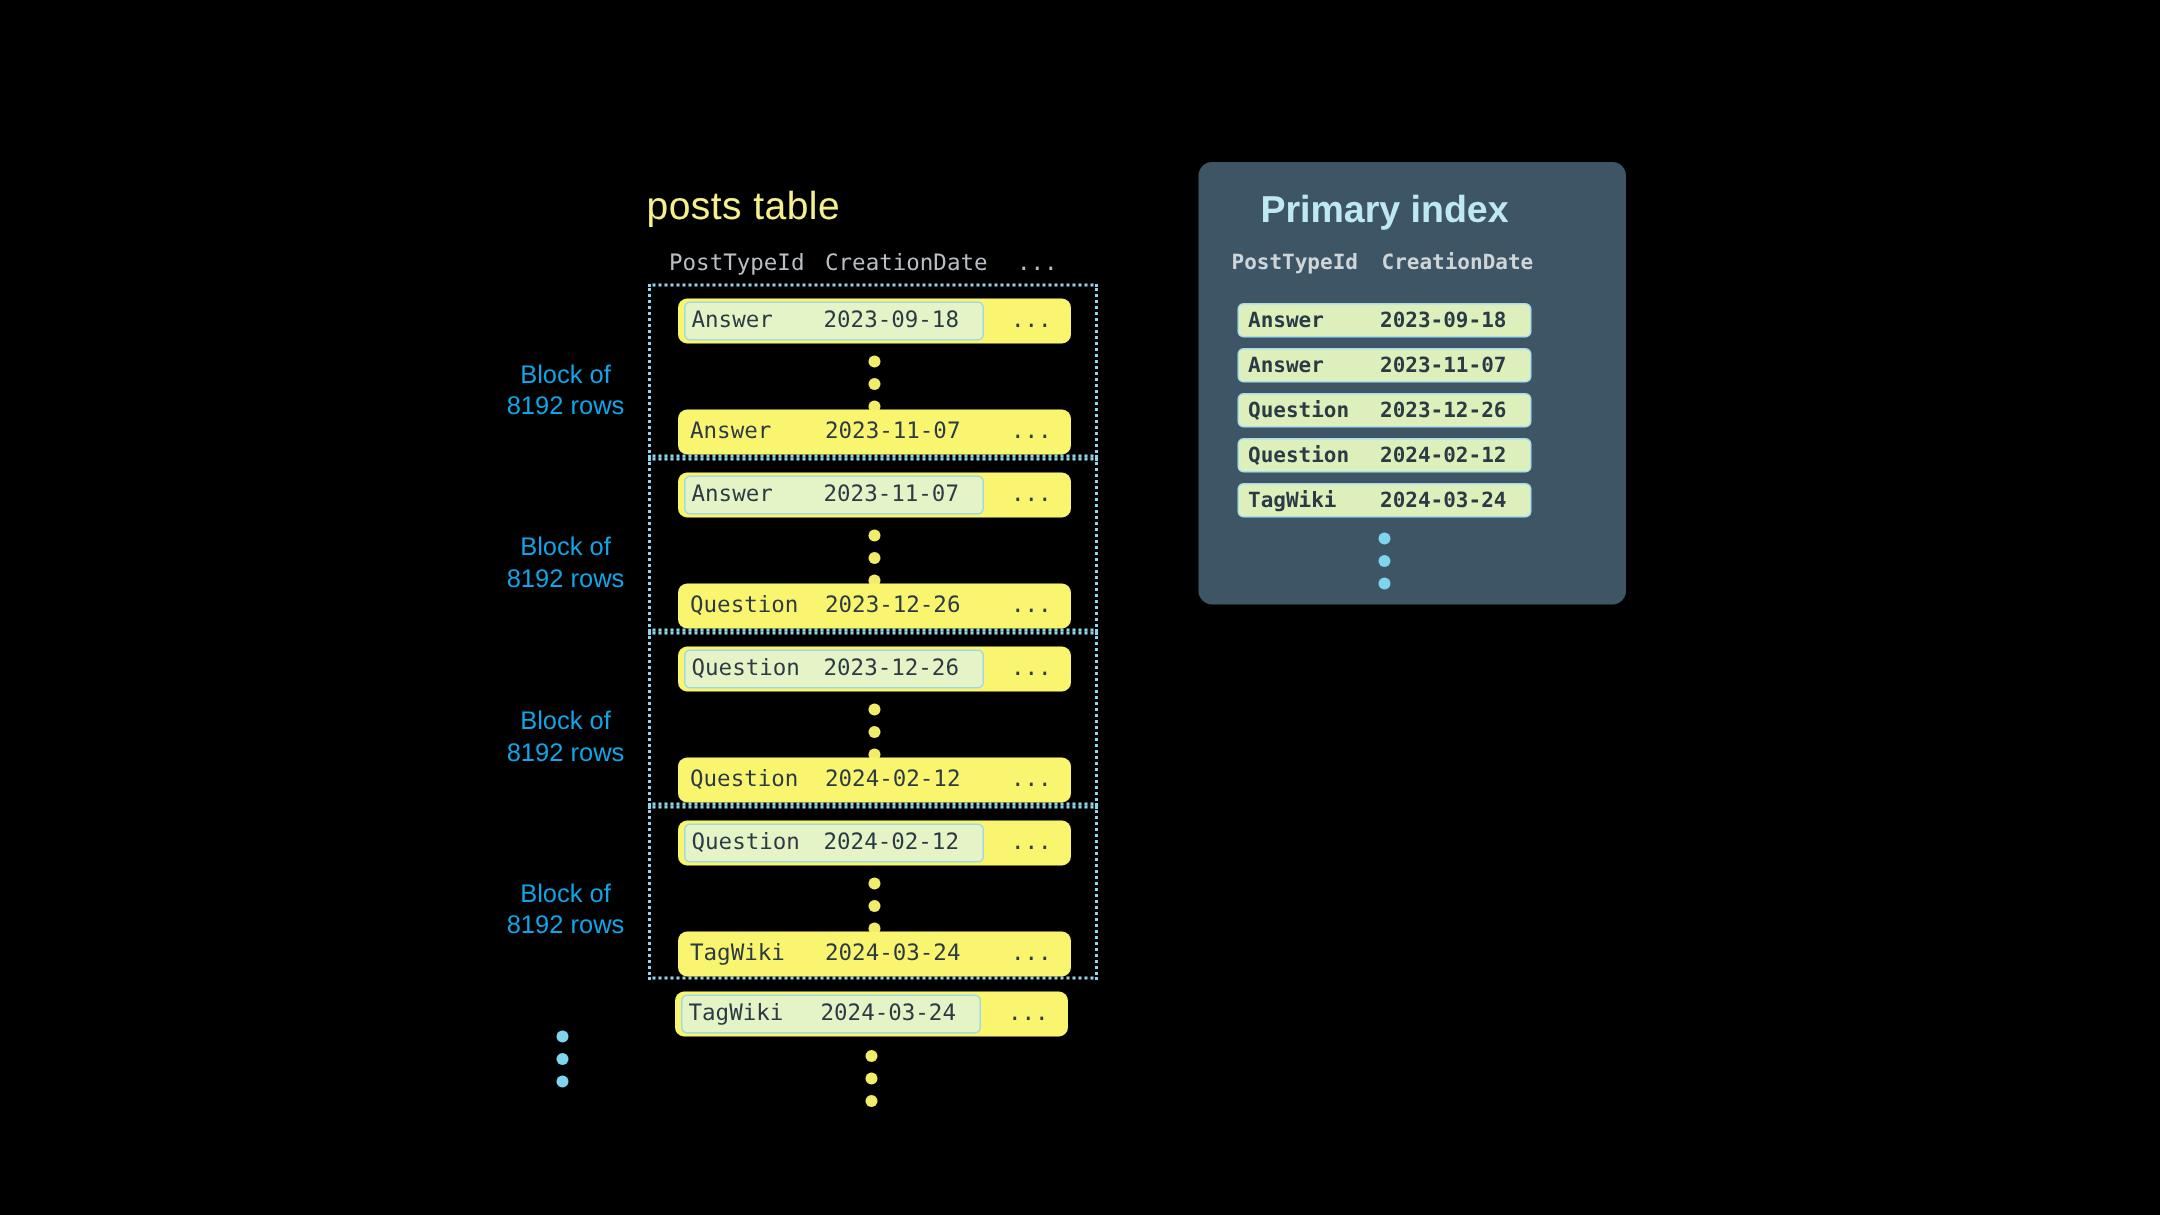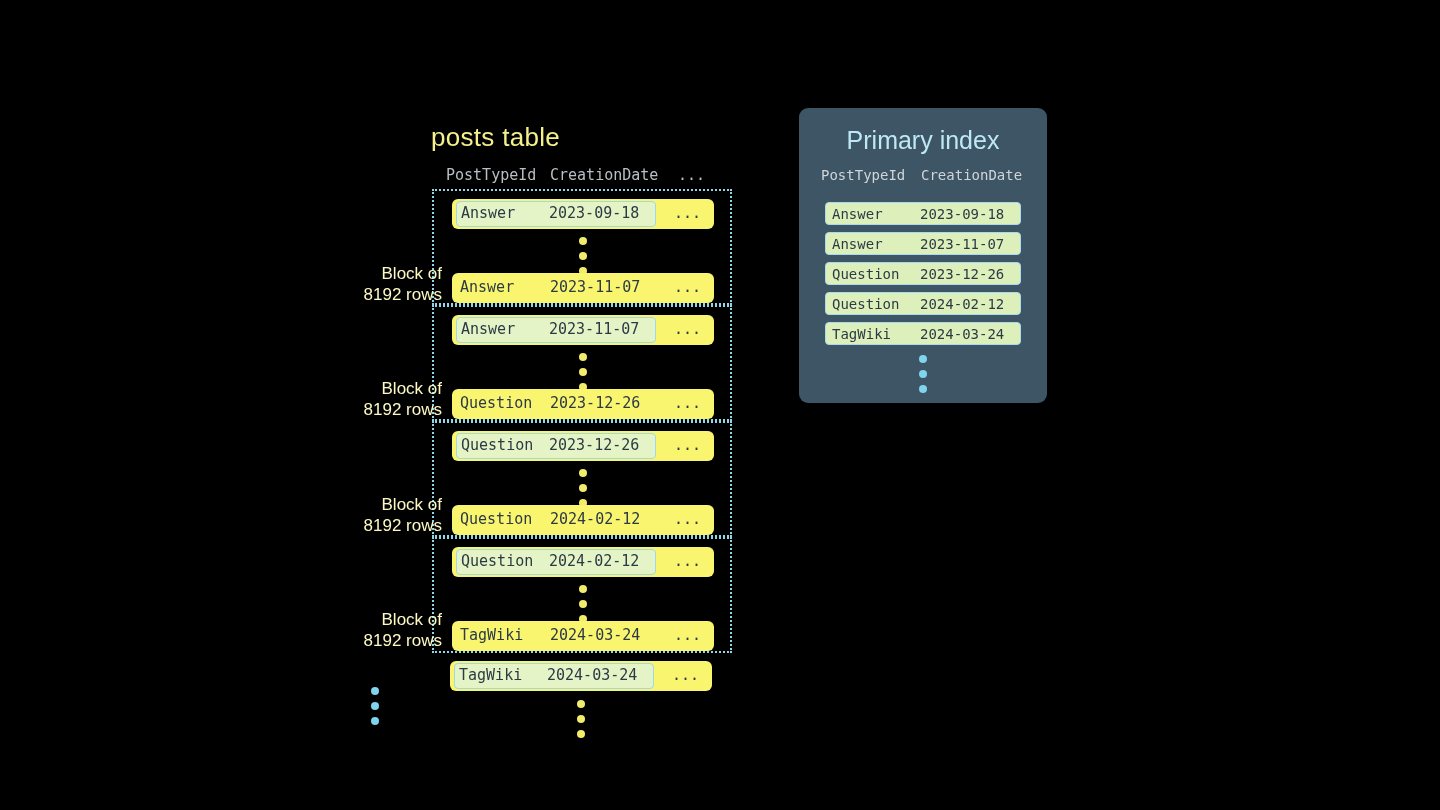--- a/index.html
+++ b/index.html
@@ -26,22 +26,22 @@
   .col-headers .c2{ position:absolute; left:104px; top:0; }
   .col-headers .c3{ position:absolute; left:232px; top:0; }
 
   
   .block{
     position:absolute; left:432px; width:300px;
     border:2px dotted #8fd6e8;
   }
   .block-label{
     position:absolute; left:300px; width:130px;
-    text-align:right;
-    font-size:17px; line-height:21px; color:#fef9c3;margin-top:24px;
+    text-align:center;
+    font-size:17px; line-height:21px; color:#0ea5e9;
   }
 
   
   .row{
     position:absolute; left:18px; width:262px; height:30px;
     background:#faf56e; border-radius:6px;
   }
   .row .inner{
     position:absolute; left:4px; top:2px; width:200px; height:26px;
     border-radius:4px;
@@ -73,22 +73,22 @@
   .vdots{ position:absolute; width:8px; }
   .vdots i{
     display:block; width:8px; height:8px; border-radius:50%;
     background:#f2ec6b; margin-bottom:7px;
   }
   .vdots.cyan i{ background:#7fd4ee; }
 
   
   .panel{
     position:absolute; left:799px; top:108px;
-    width:248px; height:295px;
-    background:#3d5564; border-radius:9px;
+    width:285px; height:295px;
+    background:#3d5564; border-radius:9px;font-weight:bold;
   }
   .panel-title{
     position:absolute; left:0; top:18px; width:248px;
     text-align:center; font-size:25px; color:#bfe8f5;
   }
   .panel-headers{
     position:absolute; left:22px; top:59px; width:210px; height:20px;
     font-family:"DejaVu Sans Mono", monospace;
     font-size:14px; color:#cfd6da; white-space:pre;
   }

